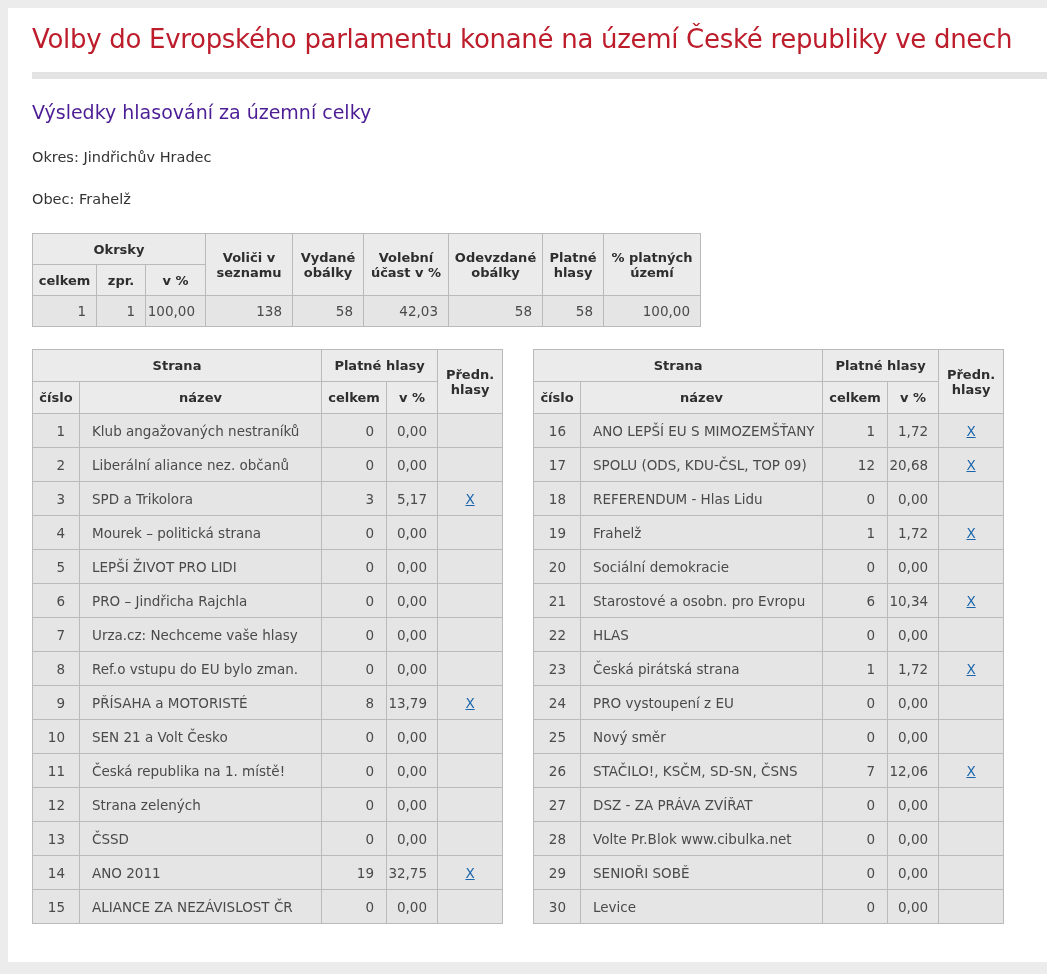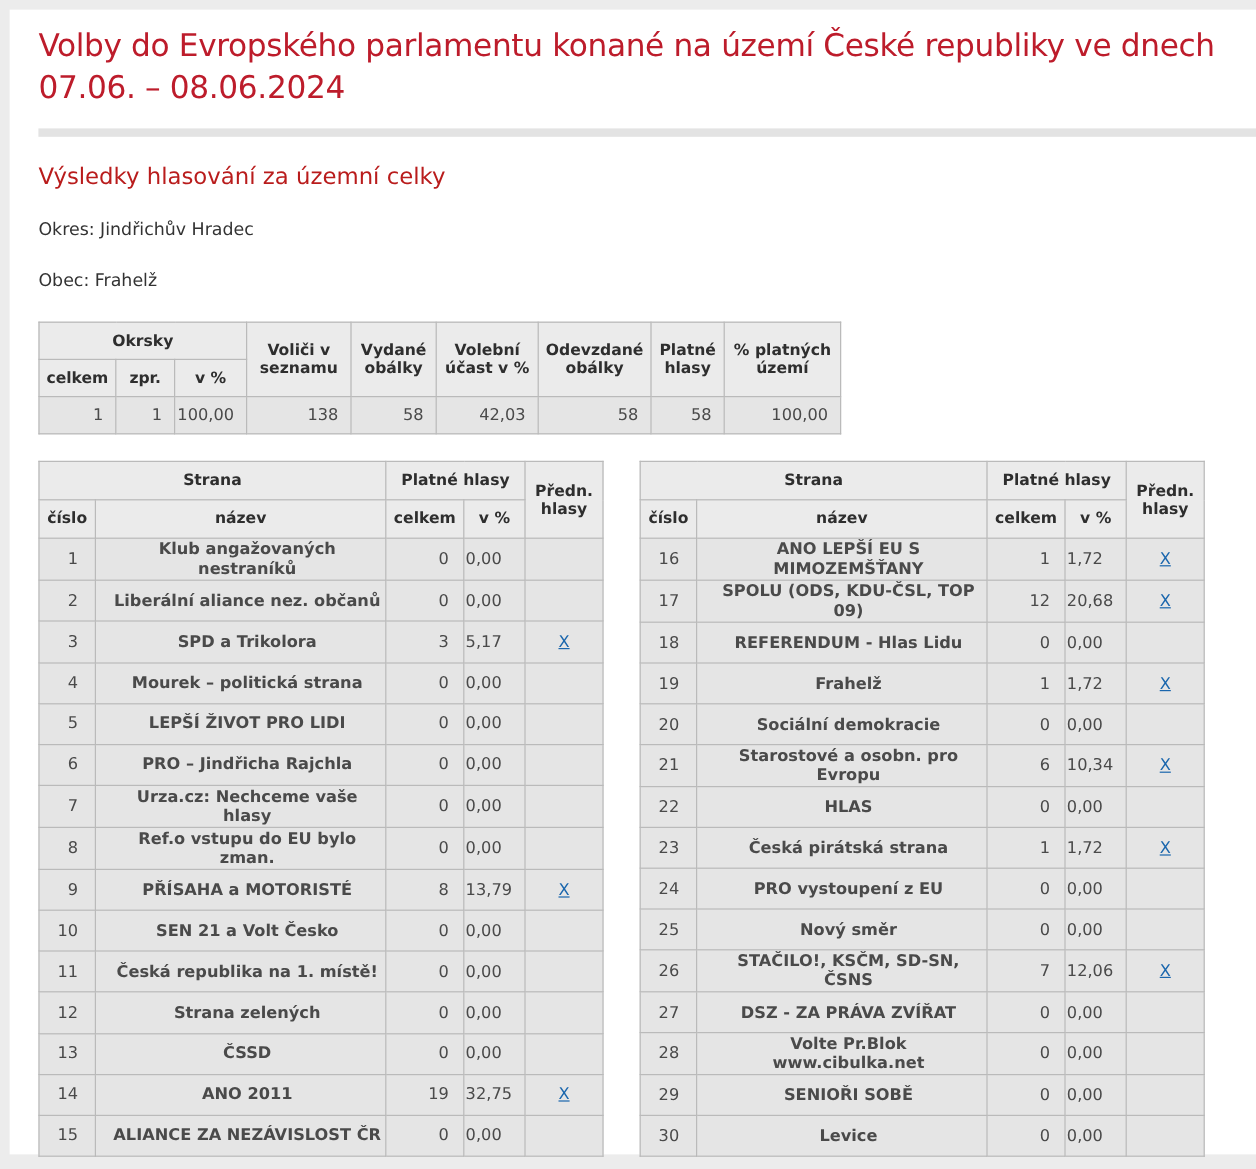--- a/index.html
+++ b/index.html
@@ -30,21 +30,21 @@
 
   .divider {
     margin-top: 15px;
     height: 7px;
     background: #e3e3e3;
   }
 
   .subtitle {
     margin-top: 22px;
     font-size: 19px;
-    color: #b91c1c;
+    color: #4c1d95;
     font-weight: normal;
   }
   .loc-line {
     margin-top: 26px;
     font-size: 14.5px;
     color: #333333;
   }
 
   table {
     border-collapse: collapse;
@@ -70,39 +70,38 @@
     text-align: right;
     padding-right: 10px;
   }
 
   
   .tables-wrap { display: flex; gap: 30px; margin-top: 22px; }
   .party { width: 470px; }
   .party th { height: 21px; }
   .party td { height: 31px; }
   .c-num  { text-align: right; padding-right: 14px; }
-  .c-name { text-align: center;  padding-left: 12px; font-weight: bold; }
+  .c-name { text-align: left;  padding-left: 12px; }
   .c-tot  { text-align: right; padding-right: 12px; }
-  .c-pct  { text-align: left; padding-right: 10px; }
+  .c-pct  { text-align: right; padding-right: 10px; }
   .c-pref { text-align: center; }
   .xlink {
     color: #1a66ad;
     text-decoration: underline;
     font-size: 13.5px;
   }
 </style>
 </head>
 <body>
 
 <div class="content">
   <div class="inner">
 
     <h1 class="page-title">
       <div>Volby do Evropského parlamentu konané na území České republiky ve dnech</div>
-      <div>07.06. – 08.06.2024</div>
     </h1>
 
     <div class="divider"></div>
 
     <div class="subtitle">Výsledky hlasování za územní celky</div>
 
     <div class="loc-line">Okres: Jindřichův Hradec</div>
     <div class="loc-line">Obec: Frahelž</div>
 
     <table class="summary">

